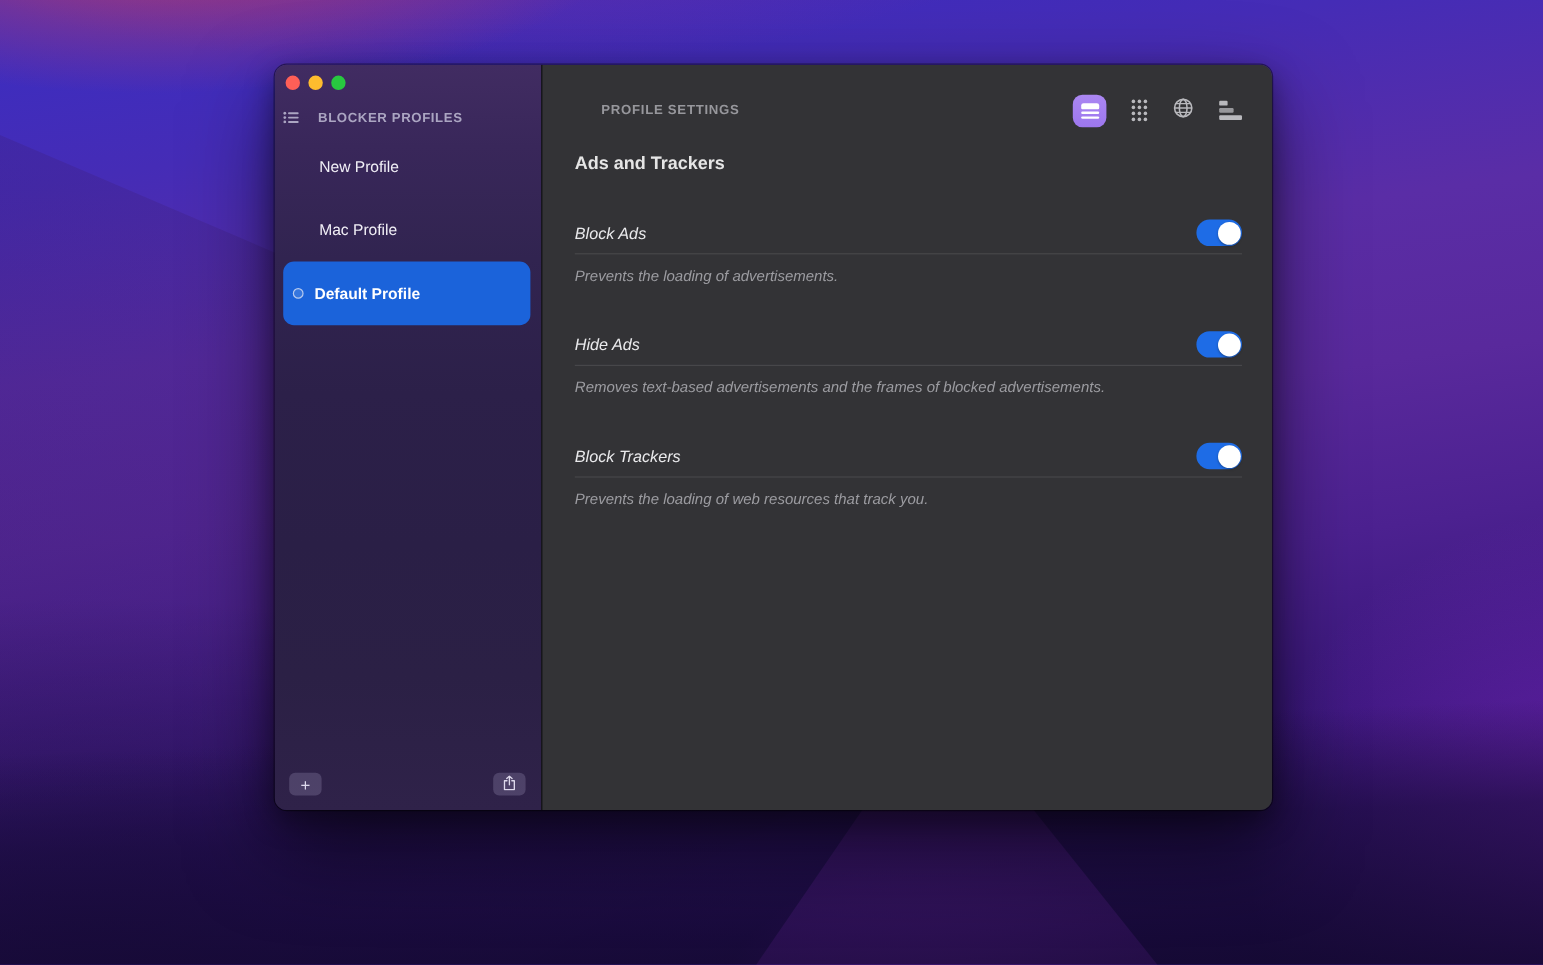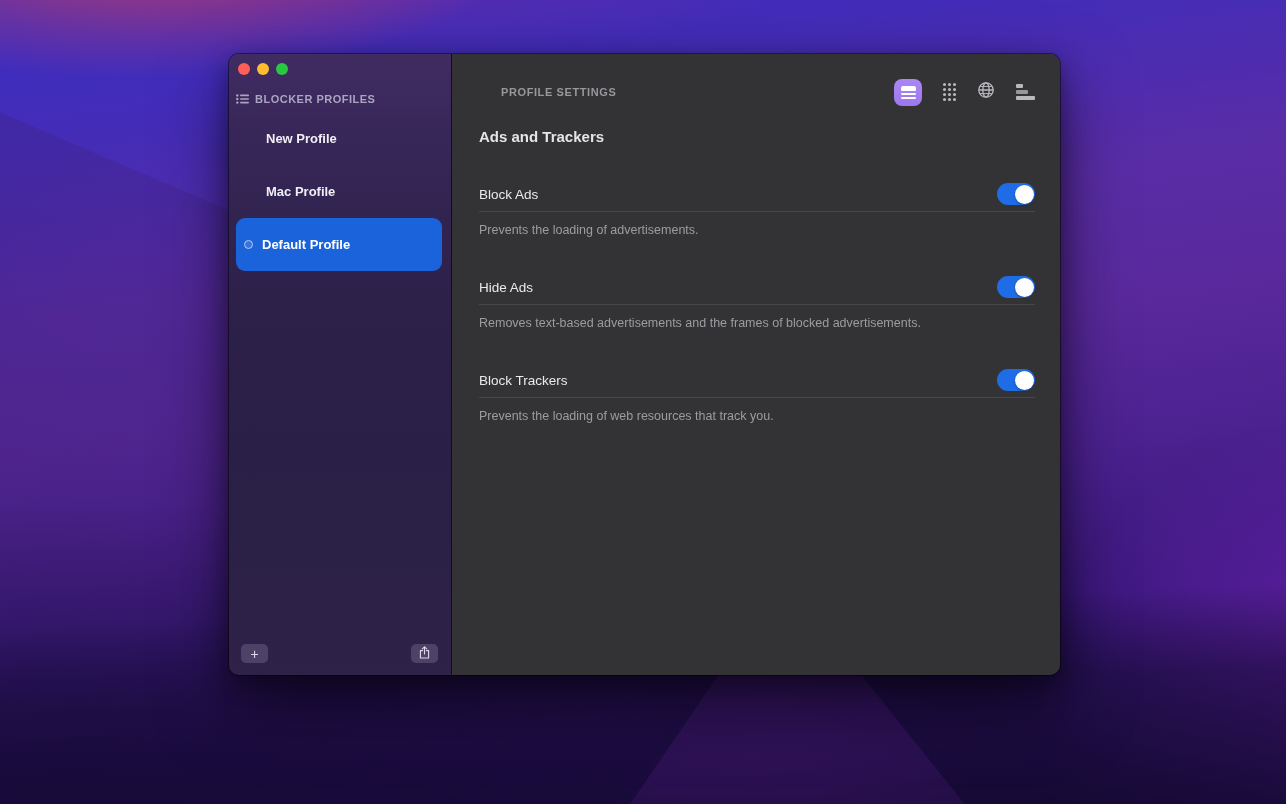--- a/index.html
+++ b/index.html
@@ -32,27 +32,27 @@
 
   
   .sidebar { width:222px; flex:0 0 222px; position:relative;
     background:linear-gradient(180deg, #412c62 0%, #39275a 11%, #312450 26%, #2c2049 44%, #2a1f46 64%, #2b2045 82%, #2f2249 100%); }
   .traffic { display:flex; gap:7px; padding:9px 0 0 9px; }
   .tl-dot { width:12px; height:12px; border-radius:50%; }
   .tl-close { background:#ff5f57; }
   .tl-min { background:#febc2e; }
   .tl-zoom { background:#28c840; }
 
-  .sb-header { display:flex; align-items:center; gap:6px; padding:15px 0 0 7px; }
+  .sb-header { display:flex; align-items:center; gap:16px; padding:15px 0 0 7px; }
   .sb-header-label { font-size:11px; font-weight:bold; letter-spacing:.5px; color:#aba5c2; }
 
   .sb-list { position:absolute; top:58px; left:0; right:0; }
   .sb-row { height:53px; margin:0 9px 0 7px; border-radius:9px; display:flex; align-items:center; padding-left:30px; }
   .sb-row.selected { background:#1b63da; padding-left:8px; }
-  .sb-row-label { font-size:13px; font-weight:700; color:#f1eff6; }
+  .sb-row-label { font-size:13px; font-weight:400; color:#f1eff6; }
   .sb-row.selected .sb-row-label { color:#ffffff; font-weight:700; }
   .sb-row-dot { width:9px; height:9px; border-radius:50%; border:1.5px solid #b7c9ee; margin-right:9px; flex:0 0 auto; background:rgba(255,255,255,.12); }
 
   .sb-bottom { position:absolute; left:0; right:0; bottom:0; height:40px; padding:0 13px 12px 12px;
     display:flex; align-items:flex-end; justify-content:space-between; }
   .sb-btn { width:27px; height:19px; border-radius:5px; background:rgba(193,182,220,.22);
     display:flex; align-items:center; justify-content:center; color:#ded9ec; font-size:14px; line-height:1; }
 
   
   .main { flex:1; background:#333336; border-left:1px solid #101013; position:relative;
@@ -69,21 +69,21 @@
   .grid-icon { display:grid; grid-template-columns:repeat(3,3px); grid-auto-rows:3px; gap:2px; }
   .grid-icon i { background:#b9b9bd; border-radius:50%; }
   .bars-icon { width:19px; display:flex; flex-direction:column; gap:2px; align-items:flex-start; }
   .bars-icon i { height:4px; background:#b9b9bd; border-radius:1px; display:block; }
   .bars-icon .b1 { width:7px; }
   .bars-icon .b2 { width:12px; opacity:.75; }
   .bars-icon .b3 { width:19px; }
 
   .section-title { margin-top:2px; font-size:15px; font-weight:bold; color:#e5e5e5; height:20px; }
 
-  .settings { margin-top:29px; }
+  .settings { margin-top:29px;font-style:italic; }
   .setting-row + .setting-row { margin-top:31px; }
   .setting-head { height:34px; display:flex; align-items:center; justify-content:space-between; }
   .setting-label { font-size:13.5px; color:#eaeaec; }
   .setting-divider { height:1px; background:#47474a; }
   .setting-desc { margin-top:9px; font-size:12.5px; line-height:18px; color:#9c9ca1; }
 
   
   .toggle { width:38px; height:22px; border-radius:11px; background:#1e6ce6; position:relative; flex:0 0 auto; }
   .toggle .knob { position:absolute; top:1.5px; width:19px; height:19px; border-radius:50%; background:#fff;
     box-shadow:0 1px 2px rgba(0,0,0,.35); }

